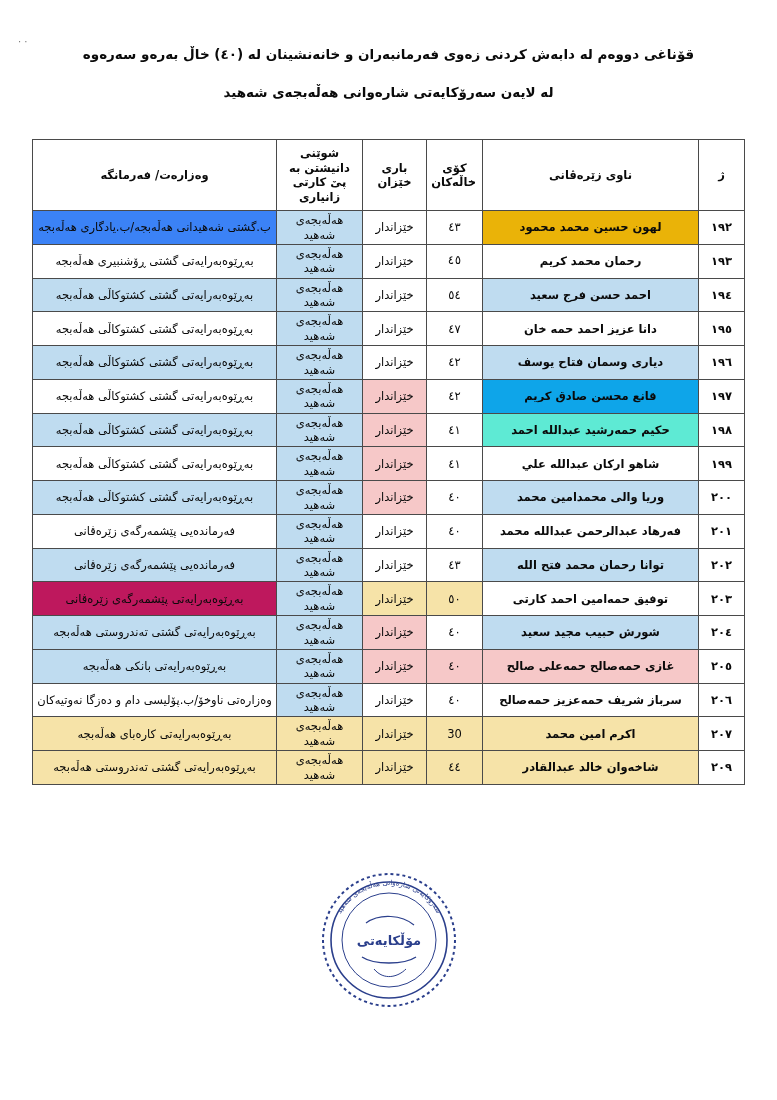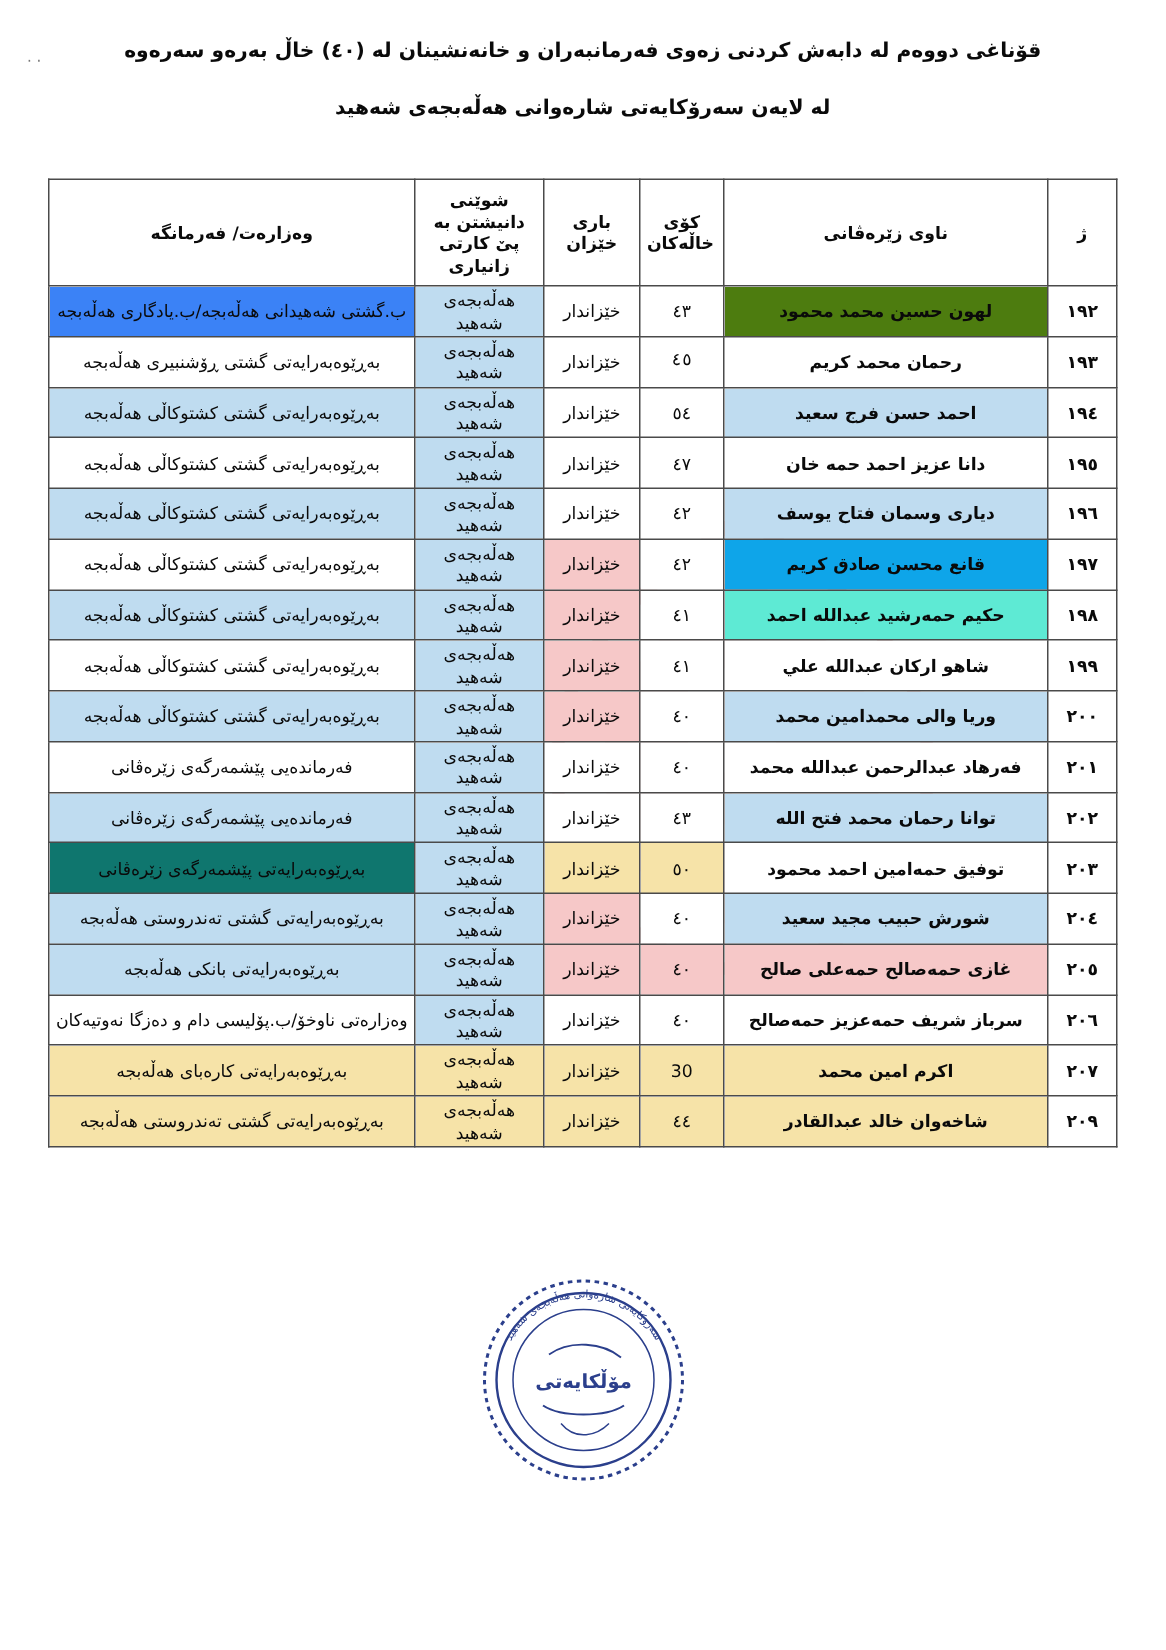--- a/index.html
+++ b/index.html
@@ -27,21 +27,21 @@
     opacity: 0.33;
   }
 
   .page {
     position: relative;
     z-index: 2;
   }
 
   .title-block {
     text-align: center;
-    padding-top: 24px;
+    padding-top: 44px;
   }
   .title-line1 {
     font-size: 13.5px;
     font-weight: bold;
     letter-spacing: 0px;
     line-height: 1.6;
   }
   .title-line2 {
     font-size: 13.5px;
     font-weight: bold;
@@ -136,21 +136,21 @@
         <th>ناوی زێرەڤانی</th>
         <th>کۆی خاڵەکان</th>
         <th>باری خێزان</th>
         <th>شوێنی دانیشتن بە پێ کارتی زانیاری</th>
         <th>وەزارەت/ فەرمانگە</th>
       </tr>
     </thead>
     <tbody id="table-body">
         <tr>
           <td class="num">١٩٢</td>
-          <td class="name" style="background: #4d7c0f;">لهون حسين محمد محمود</td>
+          <td class="name" style="background: #eab308;">لهون حسين محمد محمود</td>
           <td style="background: rgb(255, 255, 255);">٤٣</td>
           <td style="background: rgb(255, 255, 255);">خێزاندار</td>
           <td style="background: rgb(191, 220, 240);">هەڵەبجەی شەهید</td>
           <td class="dept" style="background: #3b82f6;">ب.گشتی شەهیدانی هەڵەبجە/ب.یادگاری هەڵەبجە</td>
         </tr>
         <tr>
           <td class="num">١٩٣</td>
           <td class="name" style="background: rgb(255, 255, 255);">رحمان محمد کریم</td>
           <td style="background: rgb(255, 255, 255); font-family: Liberation Mono, monospace;">٤٥</td>
           <td style="background: rgb(255, 255, 255);">خێزاندار</td>
@@ -224,25 +224,25 @@
         <tr>
           <td class="num">٢٠٢</td>
           <td class="name" style="background: rgb(191, 220, 240);">توانا رحمان محمد فتح الله</td>
           <td style="background: rgb(255, 255, 255);">٤٣</td>
           <td style="background: rgb(255, 255, 255);">خێزاندار</td>
           <td style="background: rgb(191, 220, 240);">هەڵەبجەی شەهید</td>
           <td class="dept" style="background: rgb(191, 220, 240);">فەرماندەیی پێشمەرگەی زێرەڤانی</td>
         </tr>
         <tr>
           <td class="num">٢٠٣</td>
-          <td class="name" style="background: rgb(255, 255, 255);">توفیق حمه‌امین احمد محمود</td>
+          <td class="name" style="background: rgb(255, 255, 255);">توفیق حمه‌امین احمد کارتی</td>
           <td style="background: rgb(246, 227, 168);">٥٠</td>
           <td style="background: rgb(246, 227, 168);">خێزاندار</td>
           <td style="background: rgb(191, 220, 240);">هەڵەبجەی شەهید</td>
-          <td class="dept" style="background: #0f766e; margin-left: 44px;">بەڕێوەبەرایەتی پێشمەرگەی زێرەڤانی</td>
+          <td class="dept" style="background: #be185d; margin-left: 44px;">بەڕێوەبەرایەتی پێشمەرگەی زێرەڤانی</td>
         </tr>
         <tr>
           <td class="num">٢٠٤</td>
           <td class="name" style="background: rgb(191, 220, 240);">شورش حبیب مجید سعید</td>
           <td style="background: rgb(255, 255, 255);">٤٠</td>
           <td style="background: rgb(246, 200, 200);">خێزاندار</td>
           <td style="background: rgb(191, 220, 240);">هەڵەبجەی شەهید</td>
           <td class="dept" style="background: rgb(191, 220, 240);">بەڕێوەبەرایەتی گشتی تەندروستی هەڵەبجە</td>
         </tr>
         <tr>

